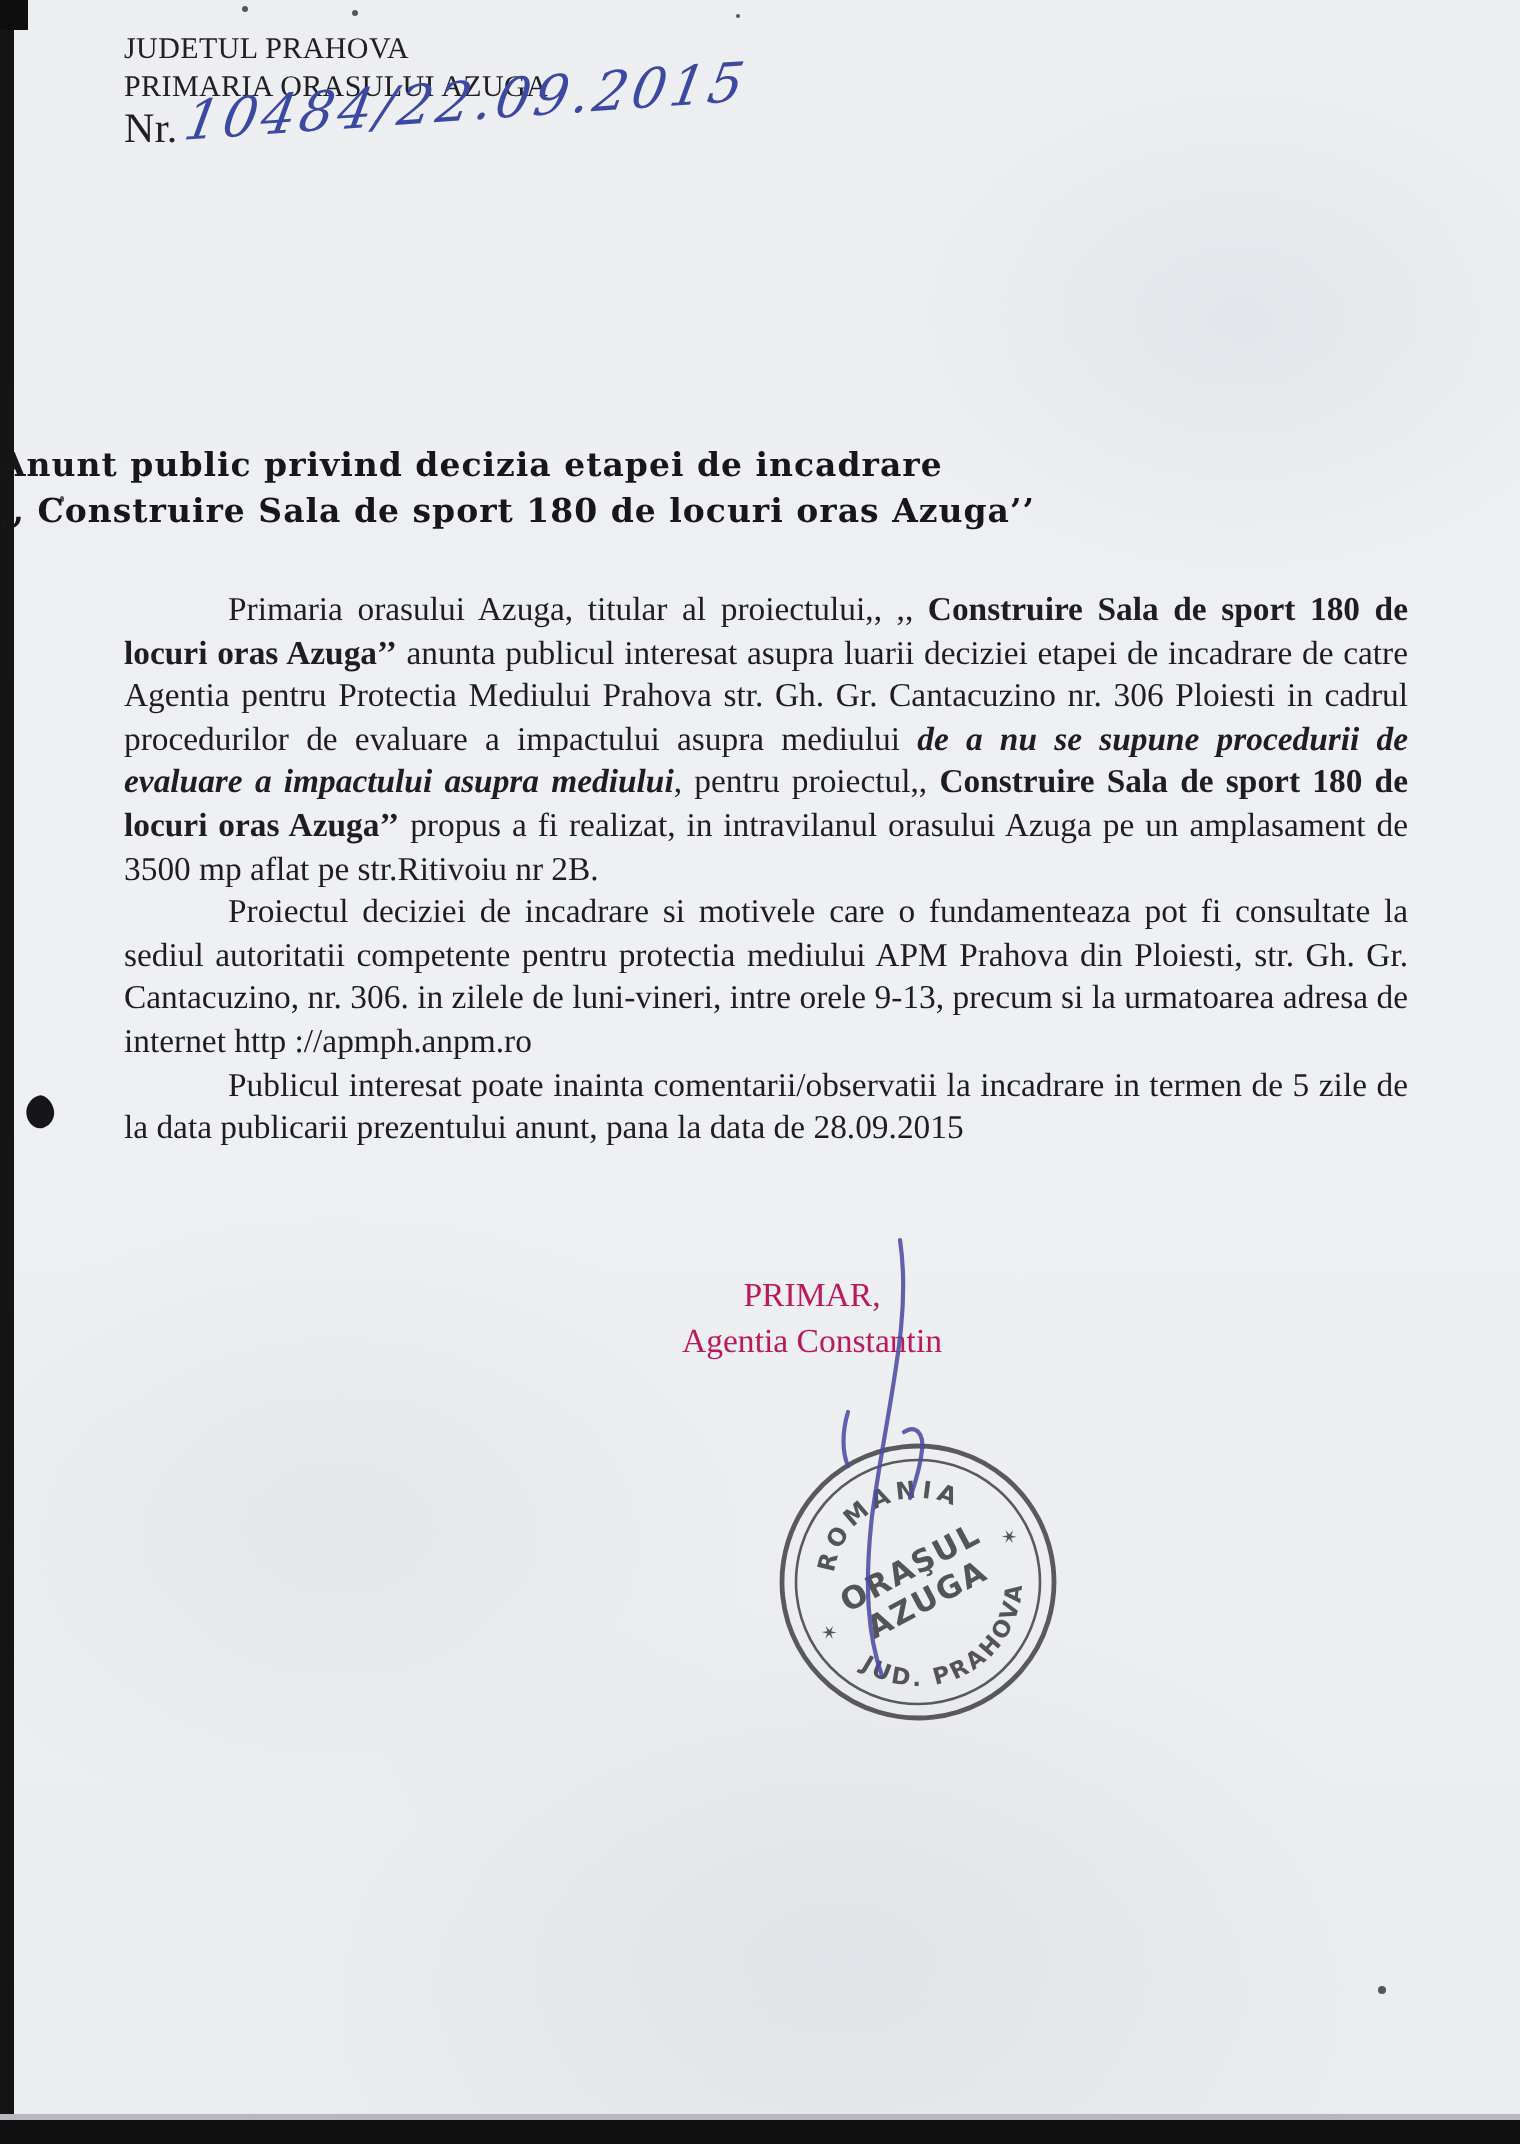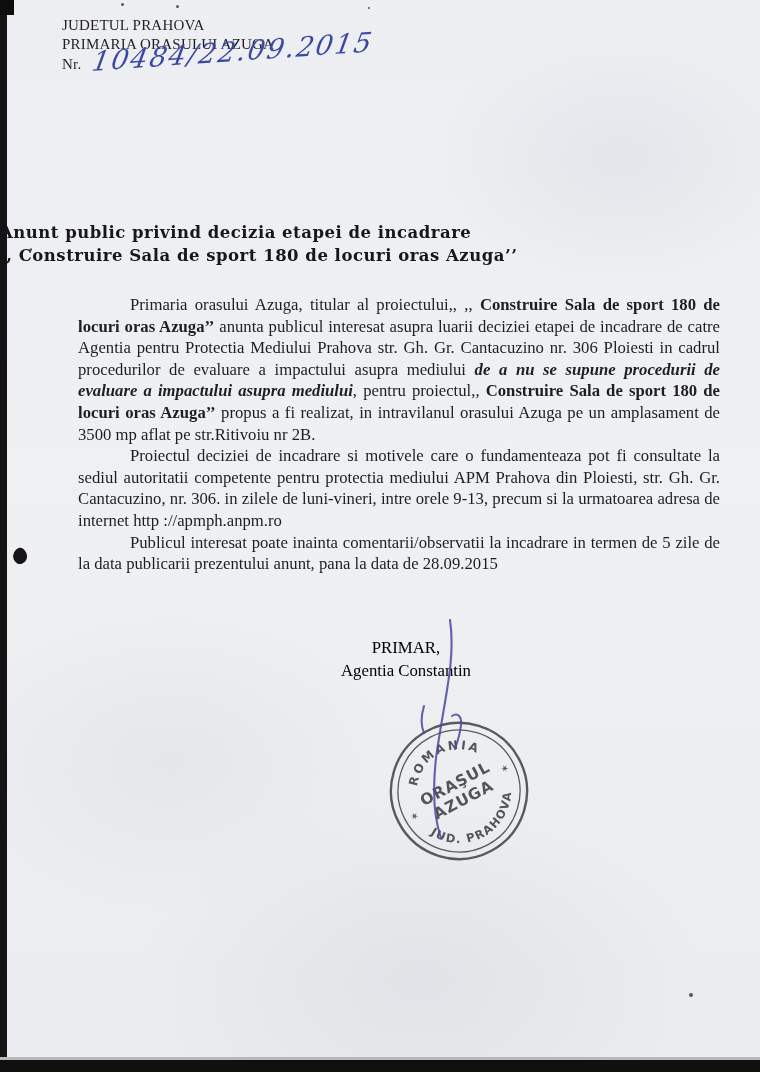--- a/index.html
+++ b/index.html
@@ -27,43 +27,43 @@
   .speck.s2 { left:176px; top:5px;  width:3px; height:3px; }
   .speck.s3 { left:368px; top:7px;  width:2px; height:2px; }
   .speck.s4 { left:689px; top:993px; width:4px; height:4px; }
   .speck.s5 { left:30px;  top:248px; width:2px; height:3px; }
 
   
   .letterhead { position:absolute; left:62px; top:16px; font-size:15px; line-height:18.5px;
                 letter-spacing:.2px; color:#201f24; }
   .letterhead .bold { font-weight:normal; }
   .nr-row { position:relative; margin-top:2px; height:34px; }
-  .nr-label { font-size:15px; }
+  .nr-label { font-size:21px; }
   .handwritten-number {
     position:absolute; left:30px; top:-12px;
     font-family:"DejaVu Serif", serif; font-style:italic;
     font-size:27px; letter-spacing:2px; color:#3c49a2;
     transform:rotate(-4deg) skewX(-14deg); white-space:nowrap;
   }
 
   
   .doc-title { position:absolute; left:0; top:222px; width:760px; 
                font-family:"DejaVu Serif", serif; font-weight:bold;
                font-size:16.5px; line-height:22.5px; letter-spacing:.5px; color:#17171a; }
 
   
   .doc-body { position:absolute; left:62px; top:294px; width:642px;
-              font-size:16.7px; line-height:21.6px; text-align:justify; color:#1e1e22;margin-left:16px; }
+              font-size:16.7px; line-height:21.6px; text-align:justify; color:#1e1e22; }
   .doc-body p { text-indent:52px; margin:0; }
   .bd { font-weight:bold; }
   .bi { font-weight:bold; font-style:italic; }
 
   
   .sig-block { position:absolute; left:296px; top:636px; width:220px; text-align:center;
-               font-size:16.8px; line-height:23px; color:#000000; }
+               font-size:16.8px; line-height:23px; color:#be185d; }
 
   
   .stamp-wrap { position:absolute; left:386px; top:718px; width:146px; height:146px;
                 transform:rotate(-28deg); opacity:.88; }
   .stamp-wrap svg text { font-family:"DejaVu Sans", sans-serif; fill:#3f3f45; }
 
   
   .pen-strokes { position:absolute; left:398px; top:598px; width:100px; height:270px; }
   .pen-strokes path { fill:none; stroke:#4c4ba3; stroke-width:2.1; stroke-linecap:round; opacity:.87; }
 </style>

